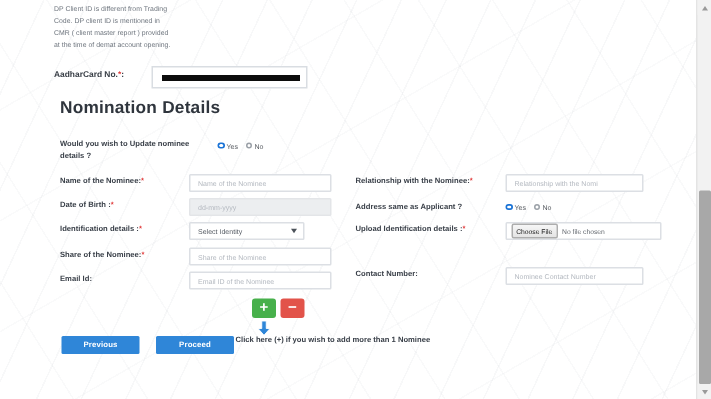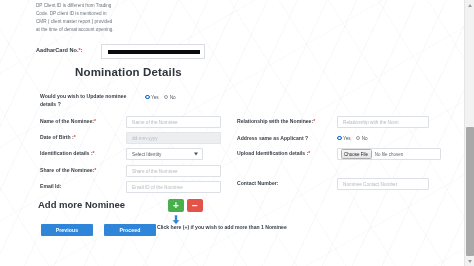--- a/index.html
+++ b/index.html
@@ -82,21 +82,20 @@
 
   
   .section-title {
     position: absolute;
     left: 40px;
     top: 66px;
     font-size: 11.5px;
     font-weight: bold;
     color: #2f353d;
     letter-spacing: 0.15px;
-    margin-left: 35px;
   }
 
   
   .field-row { position: absolute; }
   .label {
     position: absolute;
     font-size: 5.1px;
     font-weight: bold;
     color: #3a4049;
     line-height: 1.55;
@@ -399,21 +398,20 @@
         <span class="file-btn">Choose File</span>
         <span class="file-status">No file chosen</span>
       </div>
     </div>
 
     <div class="field-row" style="left:237px; top:178px; width:220px;">
       <div class="label" style="left:0; top:2px;">Contact Number:</div>
       <div class="control txtbox" style="left:100px; top:0; width:92px;">Nominee Contact Number</div>
     </div>
 
-    <div class="add-title">Add more Nominee</div>
 
     <div class="pm-wrap">
       <div class="pm-btn pm-plus">+</div>
       <div class="pm-btn pm-minus">−</div>
     </div>
 
     <div class="down-arrow">
       <svg width="12" height="12" viewBox="0 0 24 24" xmlns="http://www.w3.org/2000/svg">
         <path d="M9 2 H15 V12 H20 L12 21 L4 12 H9 Z" fill="#2f86d8" stroke="#ffffff" stroke-width="1.2"></path>
       </svg>

